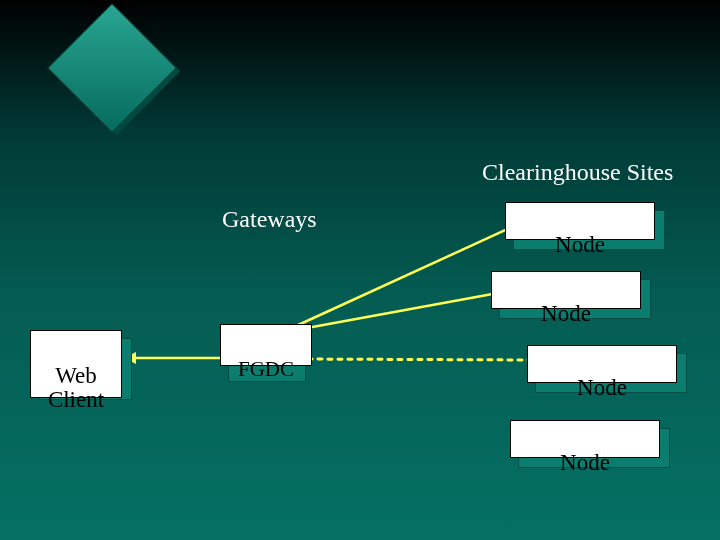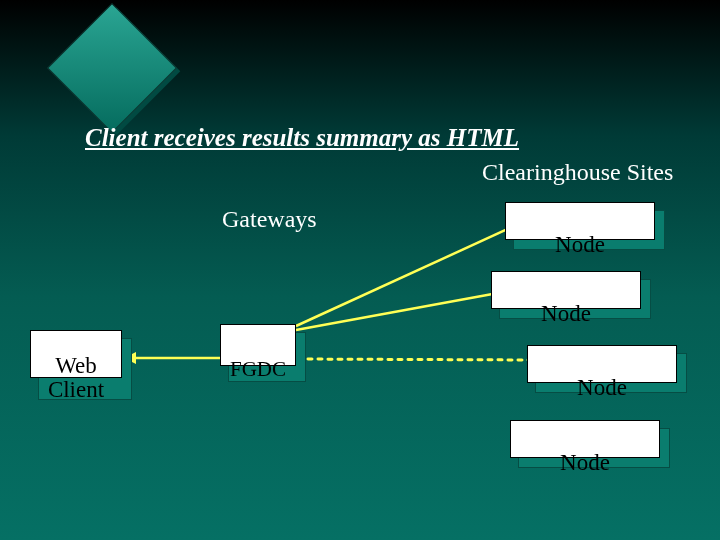--- a/index.html
+++ b/index.html
@@ -95,47 +95,46 @@
 </head>
 <body>
 
 <div class="slide">
 
   <div class="bullet-diamond">
     <div class="shadow"></div>
     <div class="face"></div>
   </div>
 
-  <div class="title">Client receives results summary as HTML</div>
 
   <div class="heading gateways">Gateways</div>
   <div class="heading sites">Clearinghouse Sites</div>
 
   <svg class="lines" viewBox="0 0 720 540">
 
     <line x1="124" y1="358" x2="220" y2="358" stroke="#ffff55" stroke-width="2.5"></line>
     <polygon points="124,358 136,352 136,364" fill="#ffff55"></polygon>
 
     <line x1="296" y1="326" x2="512" y2="227" stroke="#ffff55" stroke-width="2.5"></line>
 
     <line x1="296" y1="330" x2="498" y2="293" stroke="#ffff55" stroke-width="2.5"></line>
 
     <line x1="298" y1="359" x2="532" y2="360" stroke="#ffff55" stroke-width="3" stroke-dasharray="4 6" stroke-linecap="round"></line>
   </svg>
 
   <div class="box-wrap" style="left:30px; top:330px;">
     <div class="box-shadow" style="left:8px; top:8px; width:92px; height:60px;"></div>
-    <div class="box-face" style="left:0; top:0; width:92px; height:48px;">
+    <div class="box-face" style="left:0; top:0; width:92px; height:68px;">
       <span>Web<br>Client</span>
     </div>
   </div>
 
   <div class="box-wrap" style="left:220px; top:324px;">
     <div class="box-shadow" style="left:8px; top:8px; width:76px; height:48px;"></div>
-    <div class="box-face small" style="left:0; top:0; width:76px; height:42px;">
+    <div class="box-face small" style="left:0; top:0; width:92px; height:42px;">
       <span>FGDC</span>
     </div>
   </div>
 
   <div class="box-wrap" style="left:505px; top:202px;">
     <div class="box-shadow" style="left:8px; top:8px; width:150px; height:38px;"></div>
     <div class="box-face" style="left:0; top:0; width:150px; height:38px;">
       <span>Node</span>
     </div>
   </div>

